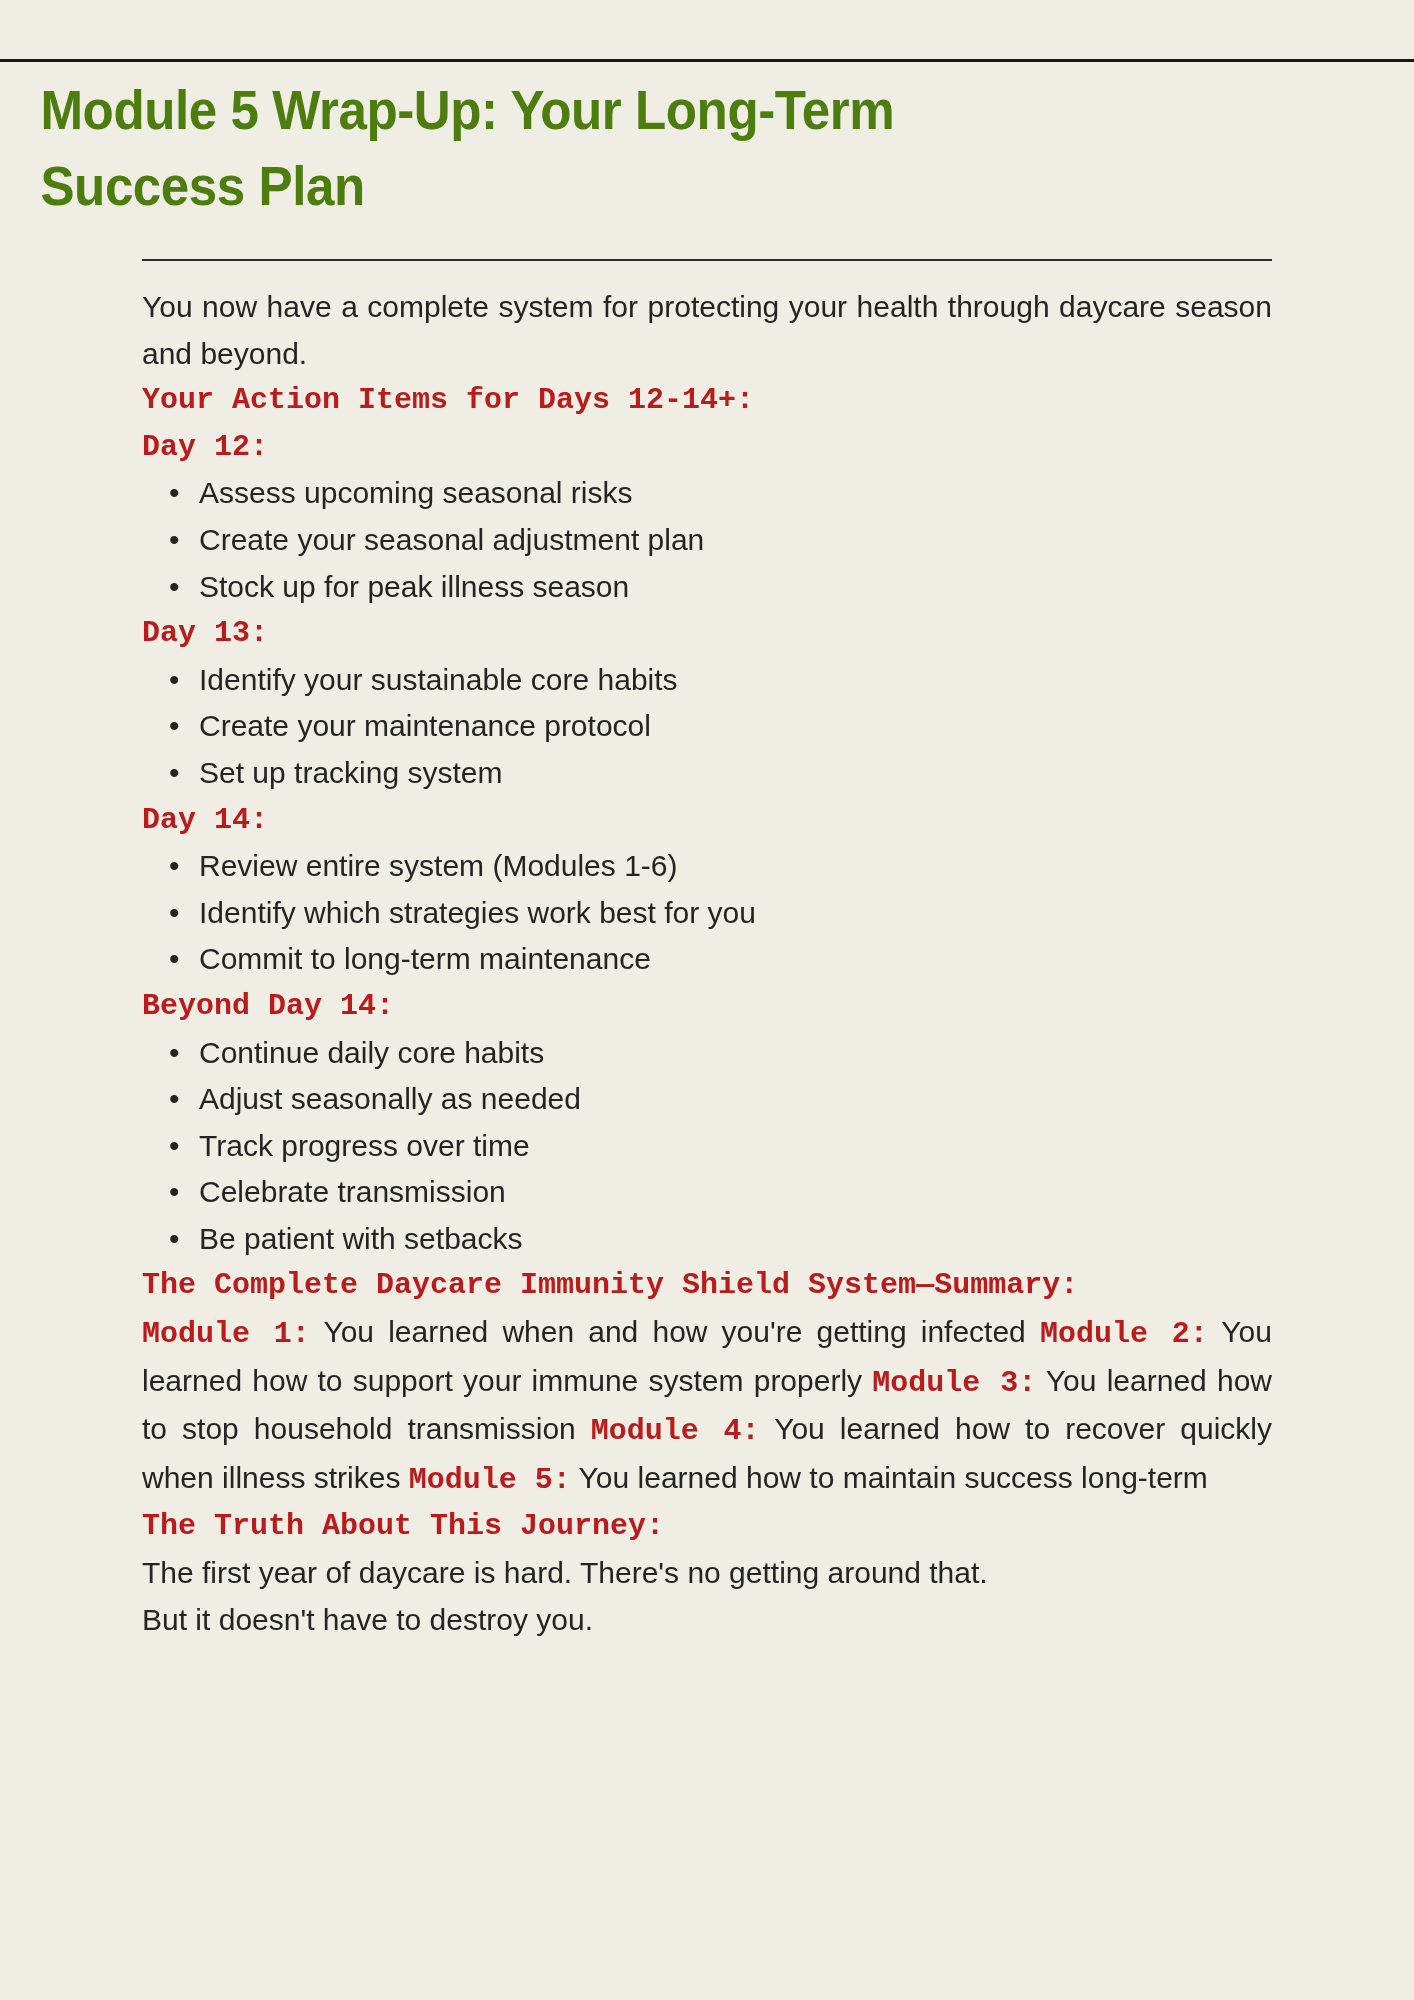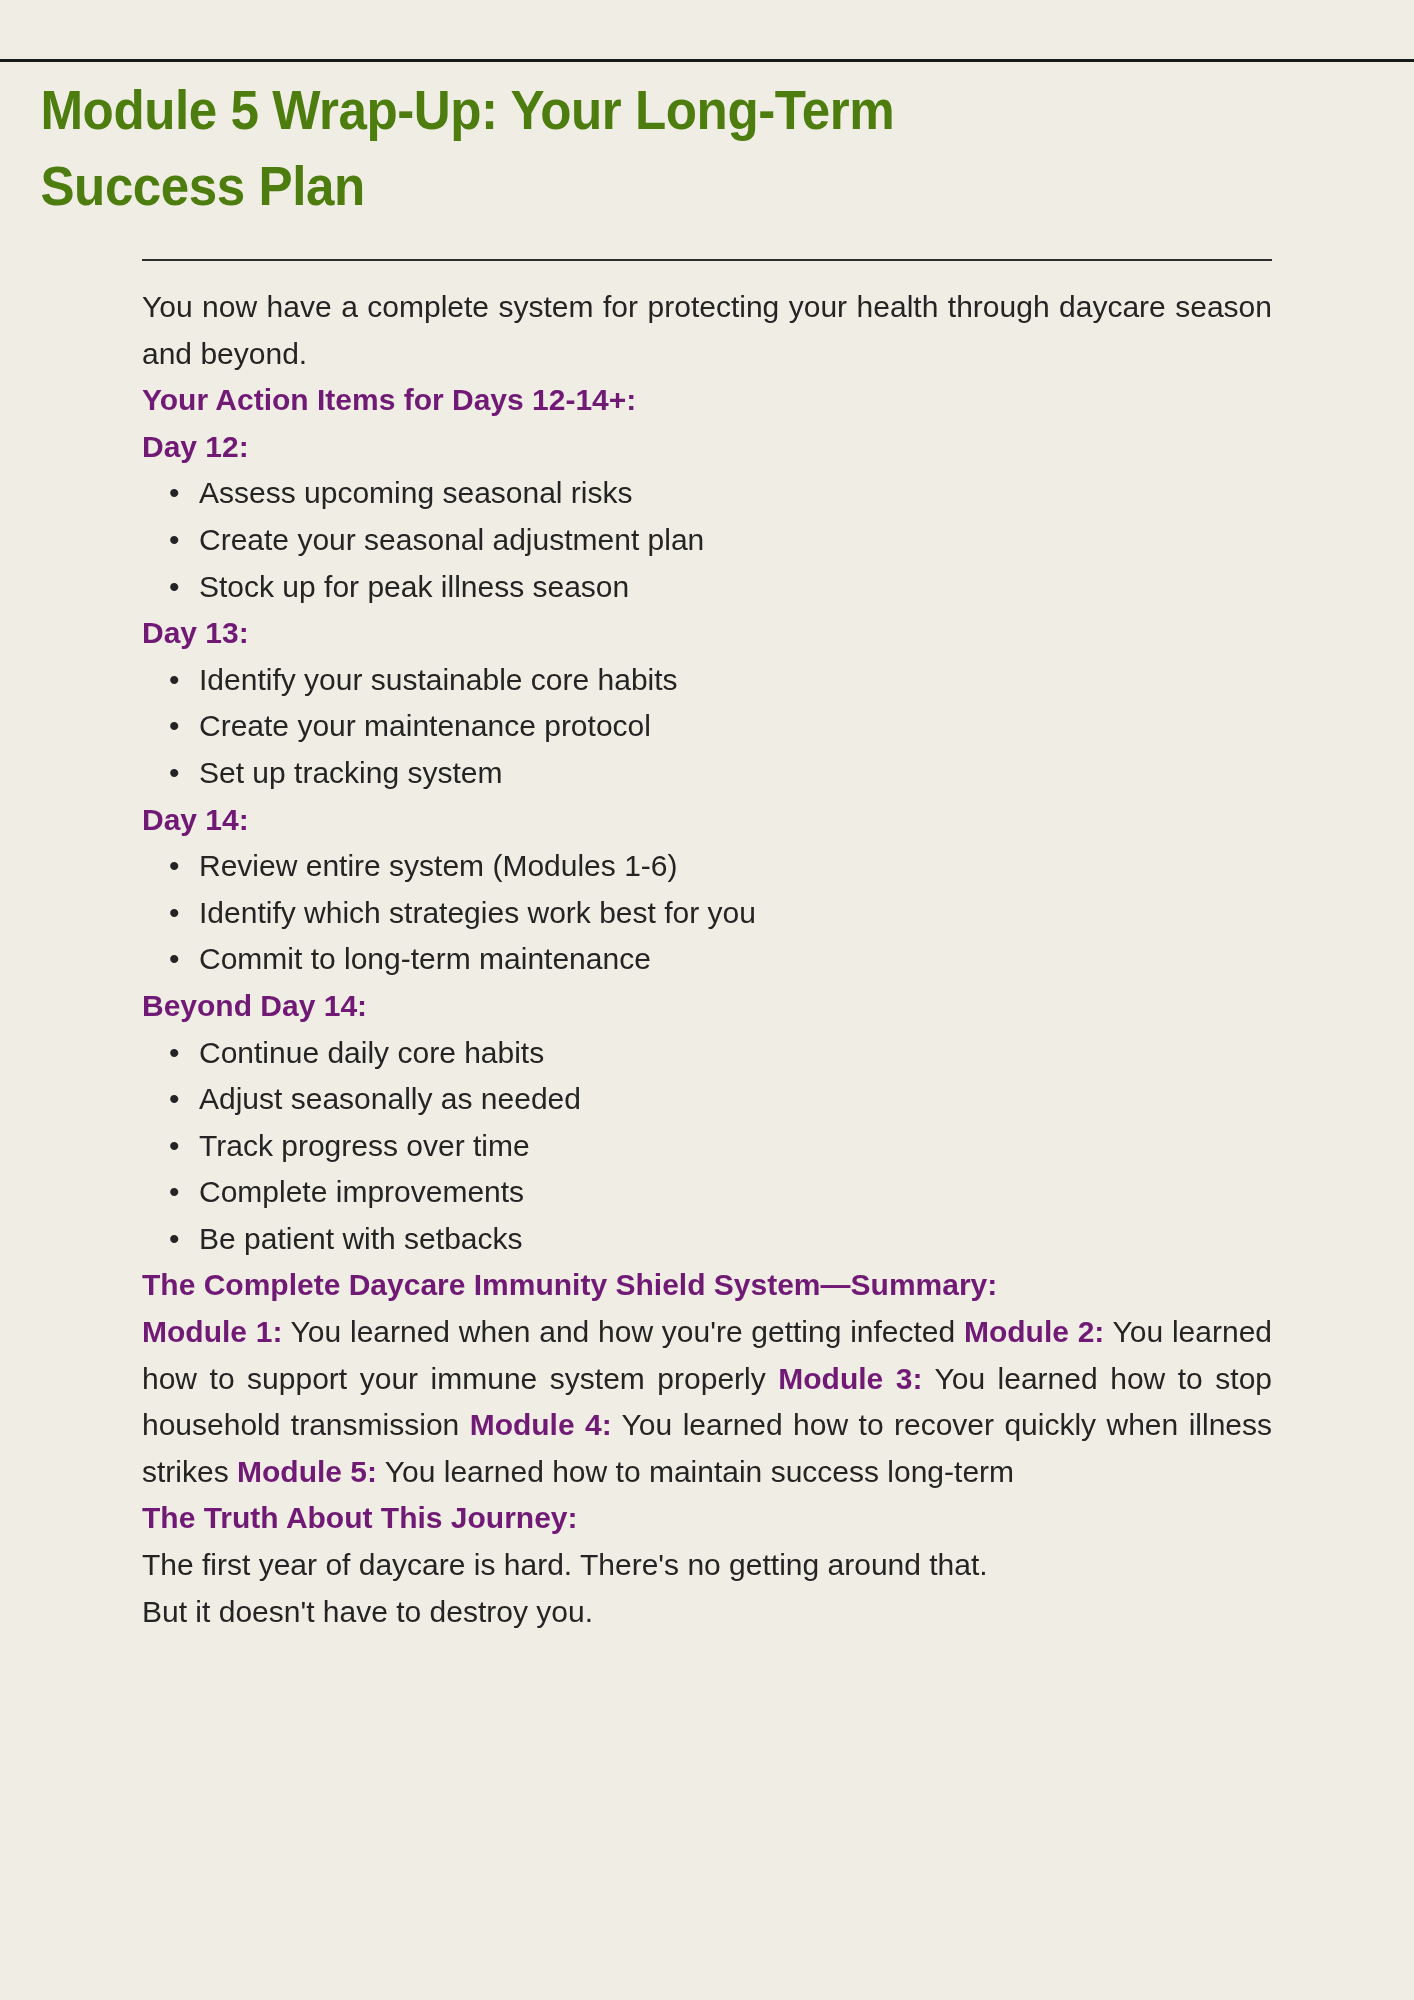--- a/index.html
+++ b/index.html
@@ -44,21 +44,21 @@
   }
   .content {
     position: absolute;
     top: 284px; left: 142px;
     width: 1130px;
     font-size: 30px;
     line-height: 46.6px;
   }
   .content p, .content ul, .content li { margin: 0; padding: 0; }
   .justify { text-align: justify; }
-  .bold, .content strong { font-weight: 700; color: #701a75; }
+  .bold, .content strong { font-weight: 700; color: #b91c1c; font-family: Liberation Mono, monospace; }
   .content ul { list-style: none; }
   .content li { position: relative; padding-left: 57px; }
   .content li::before {
     content: "\2022";
     position: absolute;
     left: 27px; top: 0;
     color: #242424;
   }
 </style>
 </head>
@@ -100,21 +100,21 @@
       <li>Review entire system (Modules 1-6)</li>
       <li>Identify which strategies work best for you</li>
       <li>Commit to long-term maintenance</li>
     </ul>
 
     <p class="bold">Beyond Day 14:</p>
     <ul>
       <li>Continue daily core habits</li>
       <li>Adjust seasonally as needed</li>
       <li>Track progress over time</li>
-      <li>Complete improvements</li>
+      <li>Celebrate transmission</li>
       <li>Be patient with setbacks</li>
     </ul>
 
     <p class="bold">The Complete Daycare Immunity Shield System—Summary:</p>
 
     <p class="justify"><strong>Module 1:</strong><span> You learned when and how you're getting infected </span><strong>Module 2:</strong><span> You learned how to support your immune system properly </span><strong>Module 3:</strong><span> You learned how to stop household transmission </span><strong>Module 4:</strong><span> You learned how to recover quickly when illness strikes </span><strong>Module 5:</strong><span> You learned how to maintain success long-term</span></p>
 
     <p class="bold">The Truth About This Journey:</p>
     <p>The first year of daycare is hard. There's no getting around that.</p>
     <p>But it doesn't have to destroy you.</p>

